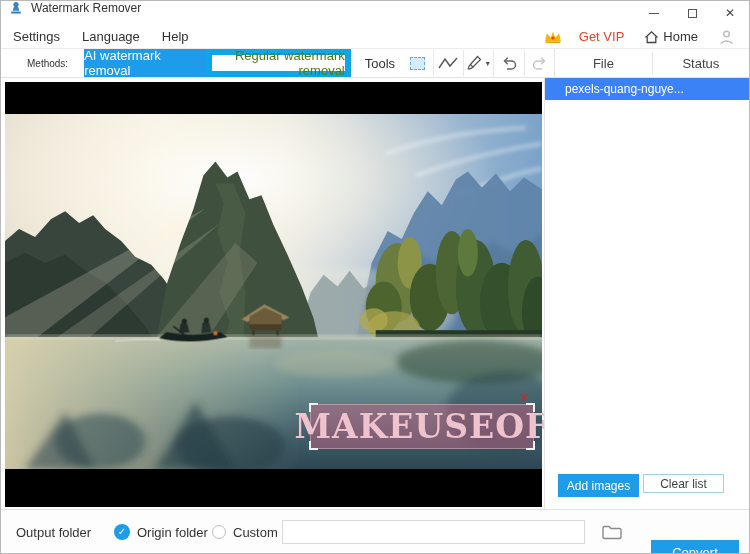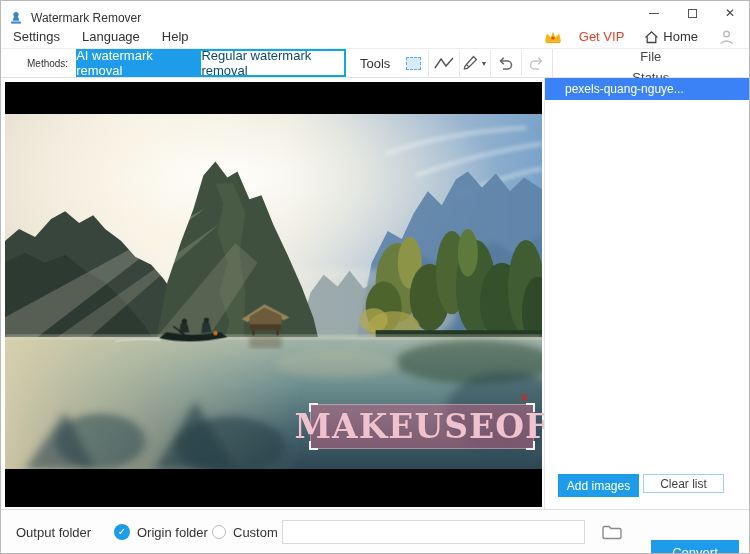--- a/index.html
+++ b/index.html
@@ -1,49 +1,49 @@
 <!DOCTYPE html>
 <html><head>
 <meta charset="utf-8">
 <style>
   * { margin:0; padding:0; box-sizing:border-box; }
   html,body { background:#ffffff; }
   body { font-family:"Liberation Sans","DejaVu Sans",sans-serif; width:750px; height:554px; }
   .window { position:relative; width:750px; height:554px; background:#fff; border:1px solid #b9b9b9; overflow:hidden; }
 
   
-  .titlebar { height:24px; display:flex; align-items:flex-end; padding-left:8px; background:#fff; }
+  .titlebar { height:24px; display:flex; align-items:flex-start; padding-left:8px; background:#fff; }
   .app-icon { width:14px; height:14px; margin-right:8px; }
   .title-text { font-size:12px; color:#333; }
   .win-controls { margin-left:auto; display:flex; height:100%; }
   .win-btn { width:38px; display:flex; align-items:center; justify-content:center; color:#555; cursor:default; }
   .min-glyph { width:10px; height:0; border-top:1px solid #555; display:block; }
   .max-glyph { width:9px; height:9px; border:1px solid #555; display:block; }
   .close-glyph { font-size:12px; color:#444; line-height:1; }
 
   
   .menubar { height:24px; display:flex; align-items:center; padding:0 10px 0 12px; border-bottom:1px solid #ececec; }
   .menu-item { font-size:13px; color:#333; margin-right:22px; cursor:default; }
   .menubar-right { margin-left:auto; display:flex; align-items:center; gap:20px; }
   .getvip { display:flex; align-items:center; gap:17px; font-size:13px; color:#e8432a; }
   .home { display:flex; align-items:center; gap:4px; font-size:13px; color:#333; }
   .account { display:flex; align-items:center; margin-right:4px; }
 
   
   .toolbar { height:29px; display:flex; align-items:stretch; border-bottom:1px solid #e3e3e3; }
   .methods-label { font-size:10px; color:#333; display:flex; align-items:center; padding:0 8px;margin-left:18px; }
   .tab { font-size:13px; display:flex; align-items:center; justify-content:center; cursor:pointer; }
-  .tab-active { width:128px; background:#1e9be9; color:#fff; }
-  .tab-plain { width:152px; background:#fff; color:#0c4a6e; border:2px solid #0ea5e9; }
+  .tab-active { width:128px; background:#1e9be9; color:#fff;margin-left:8px; }
+  .tab-plain { width:152px; background:#fff; color:#4d7c0f; border:6px solid #0ea5e9;text-align:right; }
   .tools-label { font-size:13px; color:#333; display:flex; align-items:center; margin:0 8px 0 14px; }
   .tool-btn { width:31px; display:flex; align-items:center; justify-content:center; cursor:pointer; }
   .tsep { width:1px; background:#e8e8e8; margin:1px 0; }
   .marquee-glyph { width:15px; height:13px; border:1px dashed #55acf0; background:#d9ecfb; }
   .brush-caret { font-size:7px; color:#555; margin-left:2px; }
-  .panel-head { width:205px; margin-left:auto; display:flex; border-left:1px solid #e5e5e5;flex-direction:column; }
+  .panel-head { width:205px; margin-left:auto; display:flex; border-left:1px solid #e5e5e5; }
   .panel-col { flex:1; display:flex; align-items:center; justify-content:center; font-size:13px; color:#444; }
   .panel-col-sep { width:1px; background:#e5e5e5; margin:3px 0; }
 
   
   .content { position:absolute; top:77px; bottom:44px; left:0; right:0; }
   .canvas { position:absolute; left:4px; top:4px; right:207px; bottom:2px; background:#000; }
   .photo { position:absolute; left:0; right:0; top:32px; bottom:38px; }
   .photo svg { width:100%; height:100%; display:block; }
 
   .wm-select { position:absolute; left:305px; top:322px; width:224px; height:45px;

